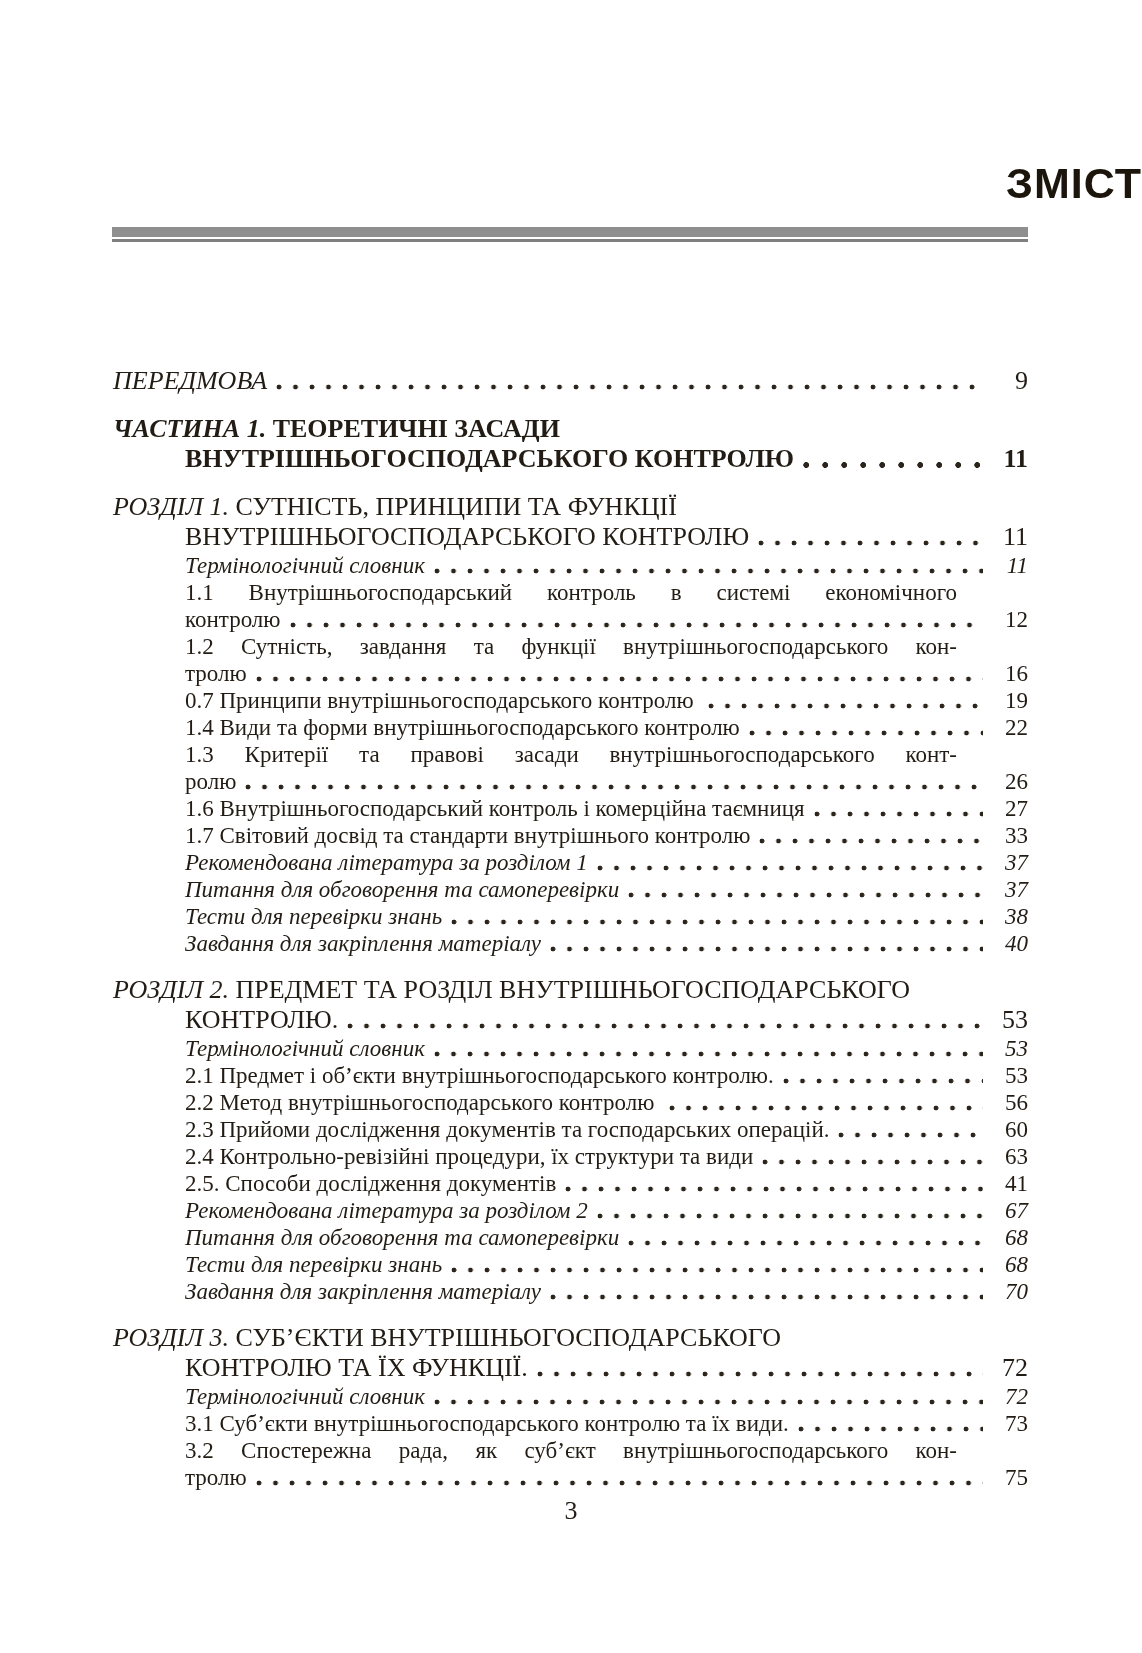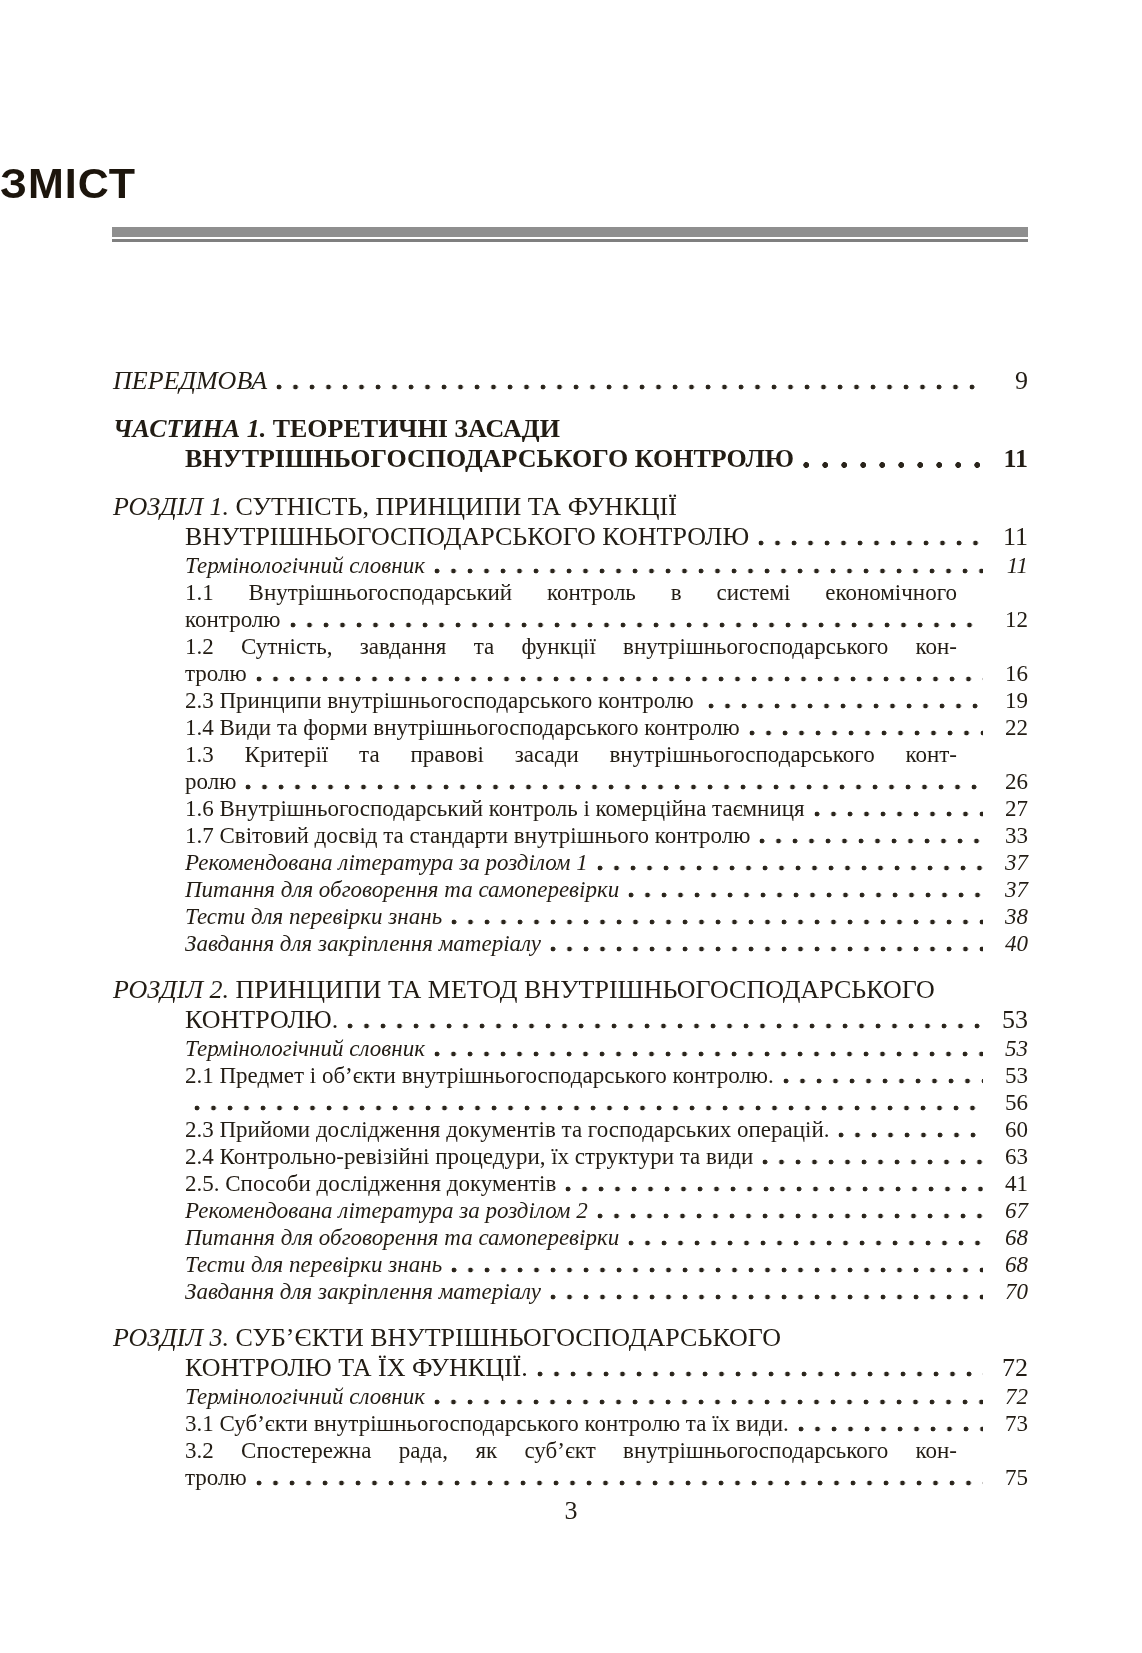--- a/index.html
+++ b/index.html
@@ -16,21 +16,21 @@
     width:1142px;height:1653px;
     margin:0 auto;
     background:var(--paper);
     font-family:"Liberation Serif","DejaVu Serif",serif;
     color:var(--text);
     overflow:hidden;
   }
   
   .doc-title{
     position:absolute;top:160px;left:0;width:100%;
-    margin:0;text-align:left;
+    margin:0;text-align:right;
     font-family:"Liberation Sans","DejaVu Sans",sans-serif;
     font-weight:700;font-size:43px;line-height:46px;
     letter-spacing:1px;color:var(--title);
   }
   
   .rule{position:absolute;top:227px;left:112px;width:916px;}
   .rule-thick{height:10px;background:var(--rule-thick);}
   .rule-thin{height:3px;margin-top:2px;background:var(--rule-thin);}
   
   .toc{position:absolute;top:366px;left:113px;width:915px;}
@@ -117,21 +117,21 @@
       </div>
       <div class="toc-line t-sub ind">
         <span class="txt just"><span class="s-r">1.2 Сутність, завдання та функції внутрішньогосподарського кон-</span></span>
       </div>
       <div class="toc-line t-sub ind">
         <span class="txt"><span class="s-r">тролю</span></span>
         <span class="lead"></span>
         <span class="pg s-r">16</span>
       </div>
       <div class="toc-line t-sub ind">
-        <span class="txt"><span class="s-r">2.3 Принципи внутрішньогосподарського контролю </span></span>
+        <span class="txt"><span class="s-r">0.7 Принципи внутрішньогосподарського контролю </span></span>
         <span class="lead"></span>
         <span class="pg s-r">19</span>
       </div>
       <div class="toc-line t-sub ind">
         <span class="txt"><span class="s-r">1.4 Види та форми внутрішньогосподарського контролю</span></span>
         <span class="lead"></span>
         <span class="pg s-r">22</span>
       </div>
       <div class="toc-line t-sub ind">
         <span class="txt just"><span class="s-r">1.3 Критерії та правові засади внутрішньогосподарського конт-</span></span>
@@ -165,38 +165,39 @@
         <span class="txt"><span class="s-i">Тести для перевірки знань</span></span>
         <span class="lead"></span>
         <span class="pg s-i">38</span>
       </div>
       <div class="toc-line t-sub ind">
         <span class="txt"><span class="s-i">Завдання для закріплення матеріалу</span></span>
         <span class="lead"></span>
         <span class="pg s-i">40</span>
       </div>
       <div class="toc-line t-big blk">
-        <span class="txt"><span class="s-i">РОЗДІЛ 2.</span><span class="s-r"> ПРИНЦИПИ ТА МЕТОД ВНУТРІШНЬОГОСПОДАРСЬКОГО</span></span>
+        <span class="txt"><span class="s-i">РОЗДІЛ 2.</span><span class="s-r"> ПРЕДМЕТ ТА РОЗДІЛ ВНУТРІШНЬОГОСПОДАРСЬКОГО</span></span>
       </div>
       <div class="toc-line t-big ind">
         <span class="txt"><span class="s-r">КОНТРОЛЮ.</span></span>
         <span class="lead"></span>
         <span class="pg s-r">53</span>
       </div>
       <div class="toc-line t-sub ind">
         <span class="txt"><span class="s-i">Термінологічний словник</span></span>
         <span class="lead"></span>
         <span class="pg s-i">53</span>
       </div>
       <div class="toc-line t-sub ind">
         <span class="txt"><span class="s-r">2.1 Предмет і об’єкти внутрішньогосподарського контролю.</span></span>
         <span class="lead"></span>
         <span class="pg s-r">53</span>
       </div>
       <div class="toc-line t-sub ind">
+        <span class="txt"><span class="s-r">2.2 Метод внутрішньогосподарського контролю </span></span>
         <span class="lead"></span>
         <span class="pg s-r">56</span>
       </div>
       <div class="toc-line t-sub ind">
         <span class="txt"><span class="s-r">2.3 Прийоми дослідження документів та господарських операцій.</span></span>
         <span class="lead"></span>
         <span class="pg s-r">60</span>
       </div>
       <div class="toc-line t-sub ind">
         <span class="txt"><span class="s-r">2.4 Контрольно-ревізійні процедури, їх структури та види</span></span>

